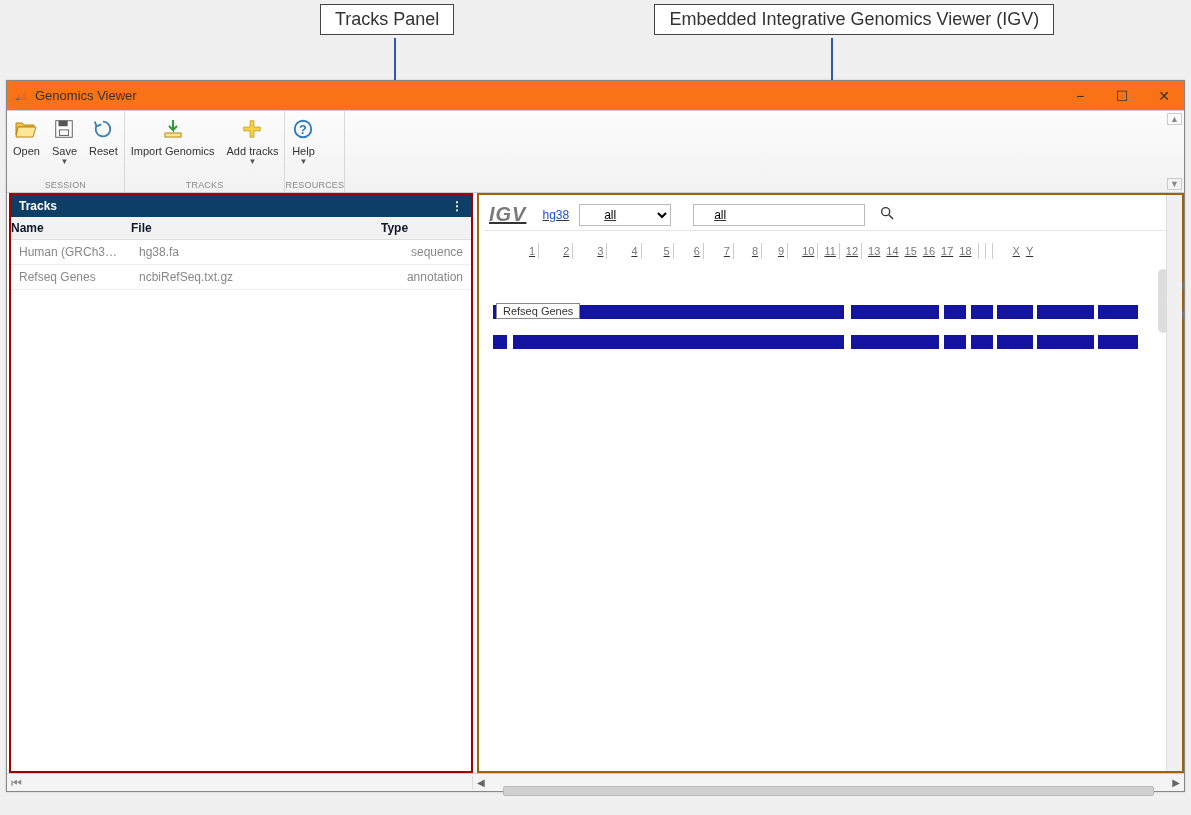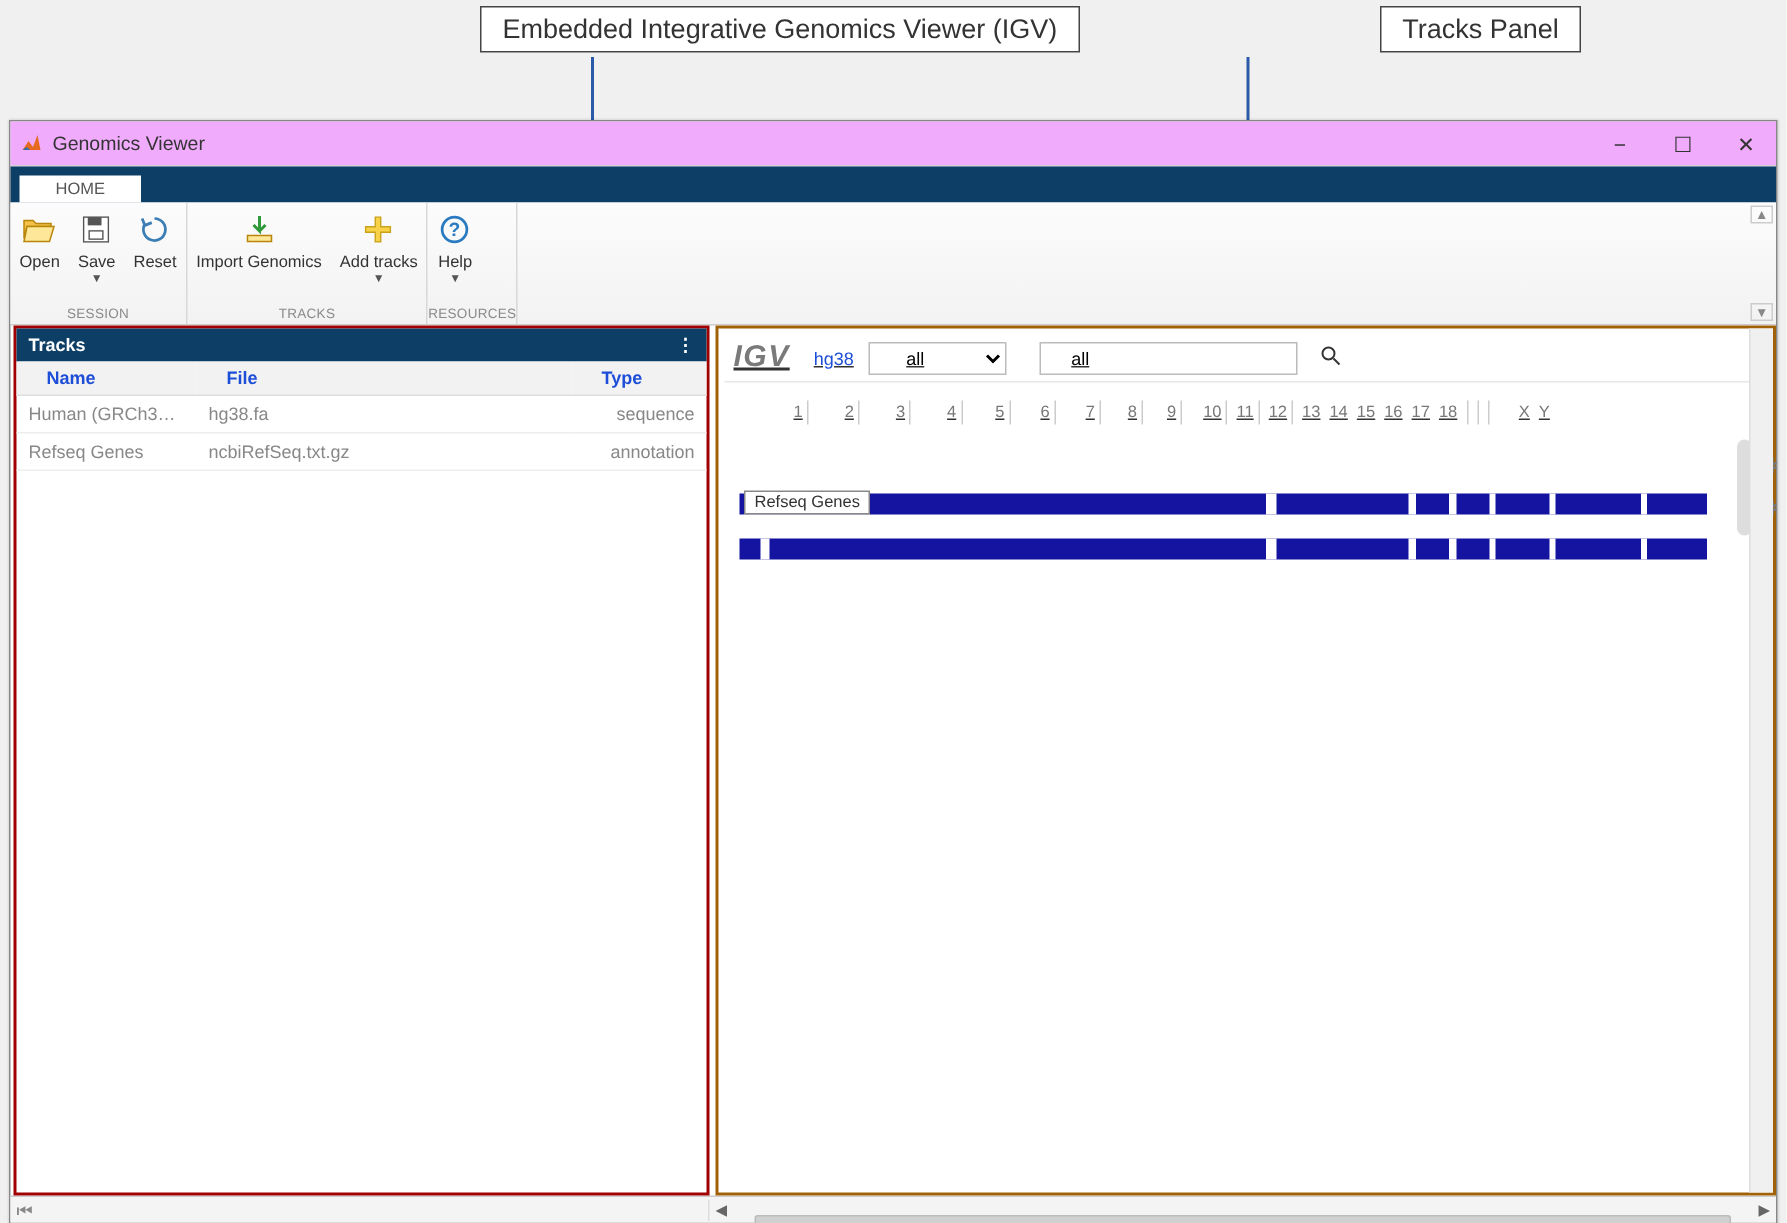--- a/index.html
+++ b/index.html
@@ -44,21 +44,21 @@
     margin: 45px 6px 6px 6px;
     background: #fff;
     border: 1px solid #888;
     box-shadow: 0 0 2px rgba(0,0,0,0.2);
   }
   .titlebar {
     height: 30px;
     display: flex;
     align-items: center;
     padding: 0 6px;
-    background: #f0abfc;
+    background: #f97316;
     border-bottom: 1px solid #d0d0d0;
     font-size: 13px;
   }
   .app-icon { width: 16px; height: 16px; margin-right: 6px; }
   .title-spacer { flex: 1; }
   .win-btns { display: flex; gap: 26px; margin-right: 6px; }
   .win-btn { width: 16px; height: 16px; display:flex; align-items:center; justify-content:center; cursor:pointer; font-size:14px; }
   .tabstrip {
     background: #0d3e66;
     display: flex;
@@ -130,22 +130,22 @@
     font-size: 12px;
     padding: 4px 8px;
     display:flex; justify-content:space-between;
   }
   .table { width:100%; border-collapse: collapse; }
   .table th {
     background: #f2f2f2;
     text-align: left;
     font-weight: bold;
     font-size: 12px;
-    color: #1d4ed8;
-    padding: 4px 20px;
+    color: #0f172a;
+    padding: 4px 0;
     border-bottom: 1px solid #ddd;
   }
   .table td {
     padding: 5px 8px;
     font-size: 12px;
     color: #888;
     border-bottom: 1px solid #eee;
   }
   .th-name{width:120px;} .th-type{width:90px;text-align:right;}
   .td-type{text-align:right;}
@@ -199,45 +199,42 @@
   }
   .sb-left{ width:466px; border-right:1px solid #ddd; padding-left:4px; color:#888;}
   .sb-scrolltrack{ flex:1; position:relative; margin:0 14px;}
   .sb-thumb{ position:absolute; left:0; right:0; height:10px; top:3px; background:#d0d0d0; border:1px solid #bbb; border-radius:2px;}
   .sb-arrow{ font-size:10px; color:#666; padding:0 4px;}
 </style>
 </head>
 <body>
 
 <div class="callouts">
+  <div class="callout">Tracks Panel</div>
   <div class="callout">Embedded Integrative Genomics Viewer (IGV)</div>
-  <div class="callout">Tracks Panel</div>
 </div>
 <div class="arrow arrow-left"></div>
 <div class="arrow arrow-right"></div>
 
 <div class="window">
 
   <div class="titlebar">
     <svg class="app-icon" viewBox="0 0 16 16">
         <path d="M2 12 L6 6 L9 10 L12 2 L14 12 Z" fill="#e66a1f"></path>
         <path d="M2 12 L5 10 L7 12 Z" fill="#2f6fb0"></path>
       </svg>
     <span>Genomics Viewer</span>
     <div class="title-spacer"></div>
     <div class="win-btns">
       <div class="win-btn">−</div>
       <div class="win-btn">☐</div>
       <div class="win-btn">✕</div>
     </div>
   </div>
 
-  <div class="tabstrip">
-    <div class="tab">HOME</div>
-  </div>
 
   <div class="toolstrip">
     <div class="ts-group">
       <div class="ts-items">
         <div class="ts-item">
           <span class="ts-icon">
               <svg width="24" height="24" viewBox="0 0 24 24">
                 <path d="M2 6h6l2 2h10v2H4l-2 8V6z" fill="#f4c14a" stroke="#b8860b"></path>
                 <path d="M4 10h18l-3 10H2z" fill="#ffe79a" stroke="#b8860b"></path>
               </svg>

